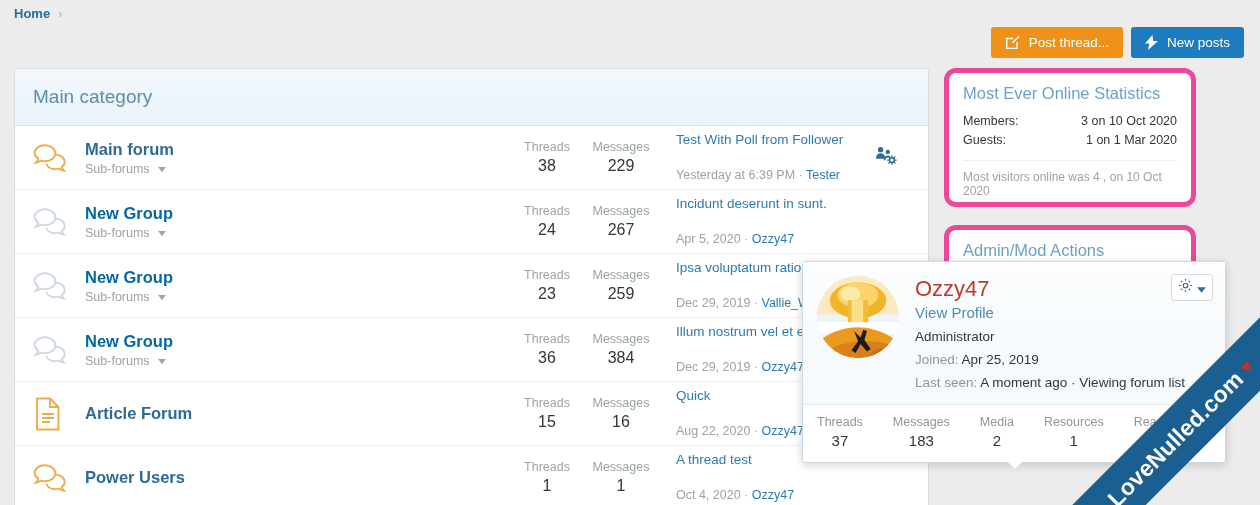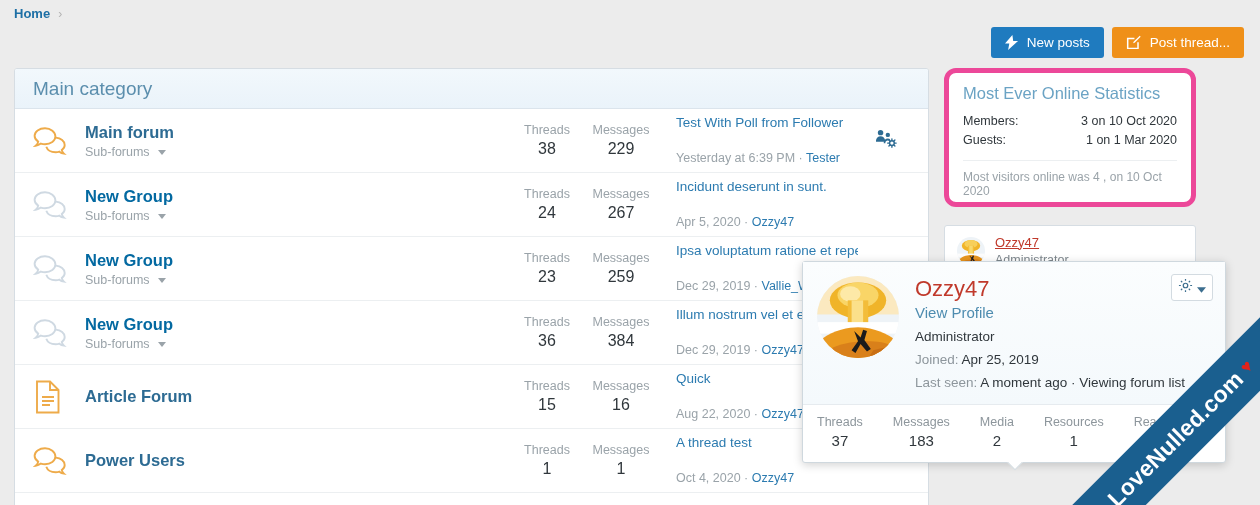--- a/index.html
+++ b/index.html
@@ -39,21 +39,21 @@
   
   .node-panel {
     position: absolute; left: 14px; top: 68px;
     width: 915px;
     background: #fff;
     border: 1px solid #d6dde3;
     border-radius: 3px 3px 0 0;
     overflow: hidden;
   }
   .cat-header {
-    height: 40px;
+    height: 57px;
     background: linear-gradient(to bottom, #f2f8fc, #eaf3fa);
     border-bottom: 1px solid #dbe4ec;
     display: flex; align-items: center;
     padding: 0 18px;
   }
   .cat-header-title {
     font-size: 19px; color: #5b8ead; font-weight: normal;
   }
 
   .node-row {
@@ -195,37 +195,37 @@
 </style>
 </head>
 <body>
 
 <div class="breadcrumb">
   <span class="crumb">Home</span>
   <span class="sep">›</span>
 </div>
 
 <div class="topbtns">
-  <button class="btn blue">
-    <span>
-      <svg width="13" height="15" viewBox="0 0 13 15">
-          <path d="M7.4 0L0 8.4h4.3L3.1 15 13 6.1H8.2L7.4 0z" fill="#fff"></path>
-        </svg>
-    </span>
-    <span>New posts</span>
-  </button>
   <button class="btn orange">
     <span>
       <svg width="15" height="15" viewBox="0 0 16 16">
         <path d="M1 3h8v1.6H2.6v9H12V7.6h1.6V15H1V3z" fill="#fff"></path>
         <path d="M14.7.9l.9.9-6.4 6.4-1.6.5.5-1.6L14.7.9z" fill="#fff"></path>
       </svg>
     </span>
     <span>Post thread...</span>
   </button>
+  <button class="btn blue">
+    <span>
+      <svg width="13" height="15" viewBox="0 0 13 15">
+          <path d="M7.4 0L0 8.4h4.3L3.1 15 13 6.1H8.2L7.4 0z" fill="#fff"></path>
+        </svg>
+    </span>
+    <span>New posts</span>
+  </button>
 </div>
 
 <div class="node-panel">
   <div class="cat-header">
     <span class="cat-header-title">Main category</span>
   </div>
   <div id="forum-rows">
       <div class="node-row">
         <div class="node-icon">
           <svg width="34" height="30" viewBox="0 0 34 30" fill="none" stroke="#eeab4a" stroke-width="1.9">
@@ -413,20 +413,23 @@
         <span class="v">3 on 10 Oct 2020</span>
       </div>
       <div class="pair">
         <span>Guests:</span>
         <span class="v">1 on 1 Mar 2020</span>
       </div>
       <div class="note">Most visitors online was 4 , on 10 Oct 2020</div>
     </div>
   </div>
 
+  <div class="block empty">
+    <div class="block-title">Admin/Mod Actions</div>
+  </div>
 
   <div class="member-strip">
     <div class="av" style="width:28px;height:28px;">
       <svg viewBox="0 0 64 64" preserveAspectRatio="xMidYMid slice">
         <rect width="64" height="64" fill="#eef3f7"></rect>
         <ellipse cx="32" cy="20" rx="21" ry="13" fill="#f0b429"></ellipse>
         <ellipse cx="32" cy="16" rx="15" ry="9" fill="#f7cf5a"></ellipse>
         <rect x="25" y="20" width="14" height="22" fill="#f3bd3a"></rect>
         <rect x="28" y="20" width="8" height="22" fill="#f8d96d"></rect>
         <rect y="38" width="64" height="8" fill="#fdfdfd"></rect>

